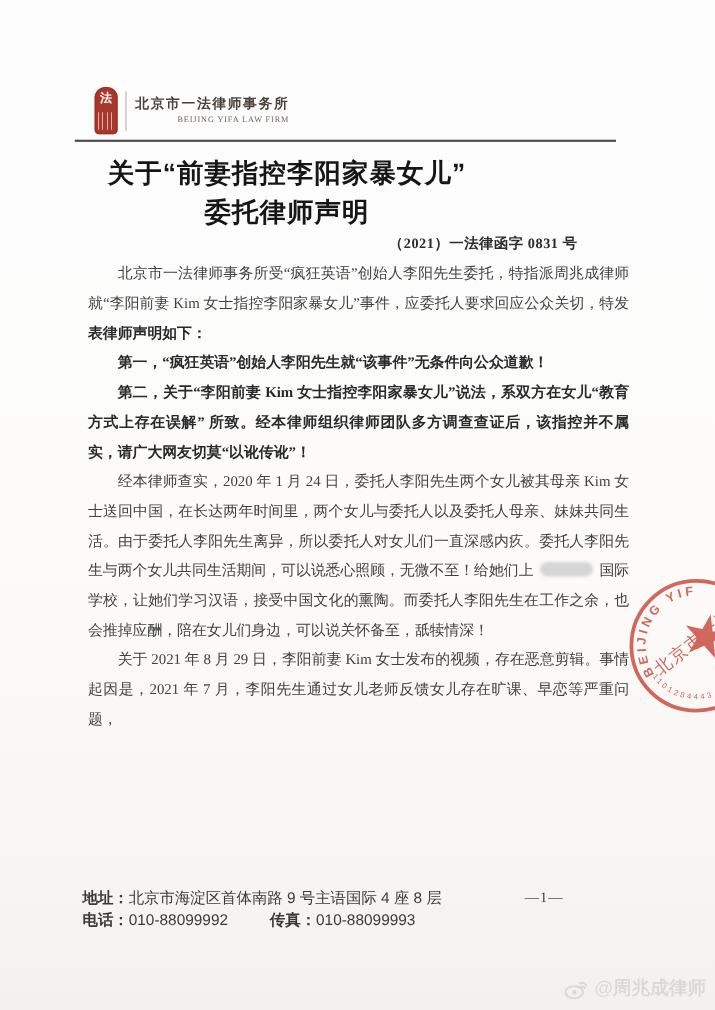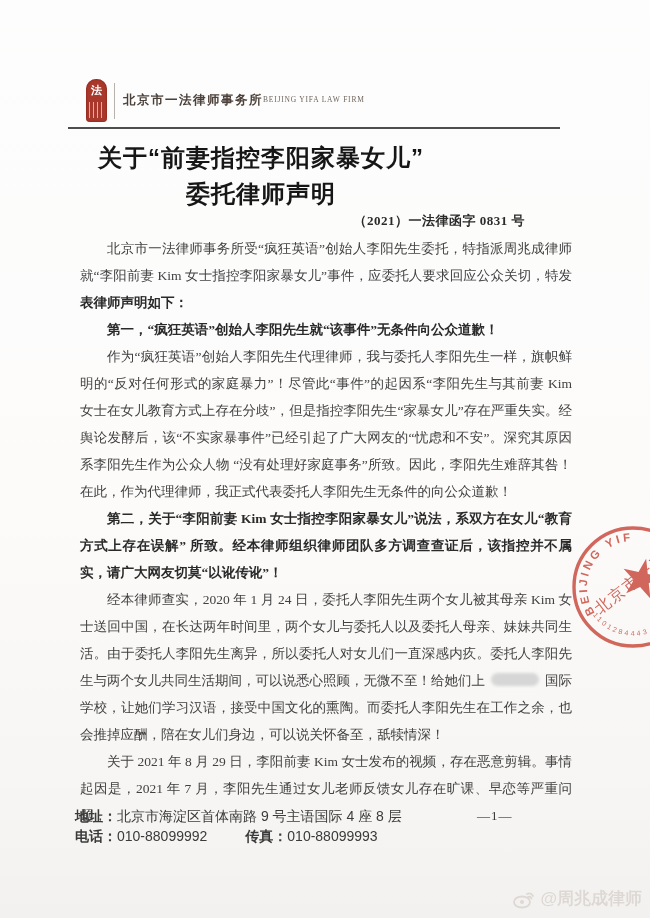--- a/index.html
+++ b/index.html
@@ -20,21 +20,21 @@
     position:absolute;left:0;right:0;top:5px;text-align:center;
     color:#fff;font-size:11px;font-weight:bold;line-height:12px;
     font-family:"Liberation Serif",serif;
   }
   .logo-seal .lines{
     position:absolute;left:3px;right:3px;bottom:4px;height:16px;
     background:repeating-linear-gradient(90deg,rgba(255,255,255,.85) 0 1px,transparent 1px 4px);
     opacity:.7;
   }
   .logo-divider{width:1px;height:36px;background:#b9b2ac;margin:0 8px 0 7px;}
-  .firm-names{display:flex;flex-direction:row;justify-content:center;}
+  .firm-names{display:flex;flex-direction:column;justify-content:center;align-items:flex-end;}
   .firm-cn{font-size:12.5px;font-weight:bold;color:#4c413a;letter-spacing:1.5px;line-height:15px;}
   .firm-en{font-size:7.5px;color:#6f655d;letter-spacing:.8px;line-height:11px;margin-top:1px;}
   .header-rule{position:absolute;left:68px;top:127px;width:492px;height:2px;background:#4d4d4d;}
   
   .doc-title{
     position:absolute;left:0;top:140px;width:522px;text-align:center;
     font-family:"Liberation Sans","DejaVu Sans",sans-serif;
     font-weight:bold;color:#161616;font-size:24px;line-height:36px;letter-spacing:1px;
   }
   .doc-number{
@@ -97,21 +97,20 @@
 
   <div class="doc-title">
     <div>关于“前妻指控李阳家暴女儿”</div>
     <div>委托律师声明</div>
   </div>
   <div class="doc-number">（2021）一法律函字 0831 号</div>
 
   <main class="doc-body">
     <p class="para"><span>北京市一法律师事务所受“疯狂英语”创始人李阳先生委托，特指派周兆成律师就“李阳前妻 Kim 女士指控李阳家暴女儿”事件，应委托人要求回应公众关切，特发</span><b class="bold">表律师声明如下：</b></p>
     <p class="para bold">第一，“疯狂英语”创始人李阳先生就“该事件”无条件向公众道歉！</p>
-    <p class="para">作为“疯狂英语”创始人李阳先生代理律师，我与委托人李阳先生一样，旗帜鲜明的“反对任何形式的家庭暴力”！尽管此“事件”的起因系“李阳先生与其前妻 Kim 女士在女儿教育方式上存在分歧”，但是指控李阳先生“家暴女儿”存在严重失实。经舆论发酵后，该“不实家暴事件”已经引起了广大网友的“忧虑和不安”。深究其原因系李阳先生作为公众人物 “没有处理好家庭事务”所致。因此，李阳先生难辞其咎！在此，作为代理律师，我正式代表委托人李阳先生无条件的向公众道歉！</p>
     <p class="para bold">第二，关于“李阳前妻 Kim 女士指控李阳家暴女儿”说法，系双方在女儿“教育方式上存在误解” 所致。经本律师组织律师团队多方调查查证后，该指控并不属实，请广大网友切莫“以讹传讹”！</p>
     <p class="para"><span>经本律师查实，2020 年 1 月 24 日，委托人李阳先生两个女儿被其母亲 Kim 女士送回中国，在长达两年时间里，两个女儿与委托人以及委托人母亲、妹妹共同生活。由于委托人李阳先生离异，所以委托人对女儿们一直深感内疚。委托人李阳先生与两个女儿共同生活期间，可以说悉心照顾，无微不至！给她们上</span><span class="blur-box"></span><span>国际学校，让她们学习汉语，接受中国文化的熏陶。而委托人李阳先生在工作之余，也会推掉应酬，陪在女儿们身边，可以说关怀备至，舐犊情深！</span></p>
     <p class="para">关于 2021 年 8 月 29 日，李阳前妻 Kim 女士发布的视频，存在恶意剪辑。事情起因是，2021 年 7 月，李阳先生通过女儿老师反馈女儿存在旷课、早恋等严重问题，</p>
   </main>
 
   <svg class="red-seal" width="130" height="170" viewBox="0 0 130 170">
     <defs>
       <path id="arcLeft" d="M 44 110 A 46 46 0 0 1 82 38" fill="none"></path>
       <path id="arcBottom" d="M 42 112 A 49 49 0 0 0 122 112" fill="none"></path>
     </defs>

